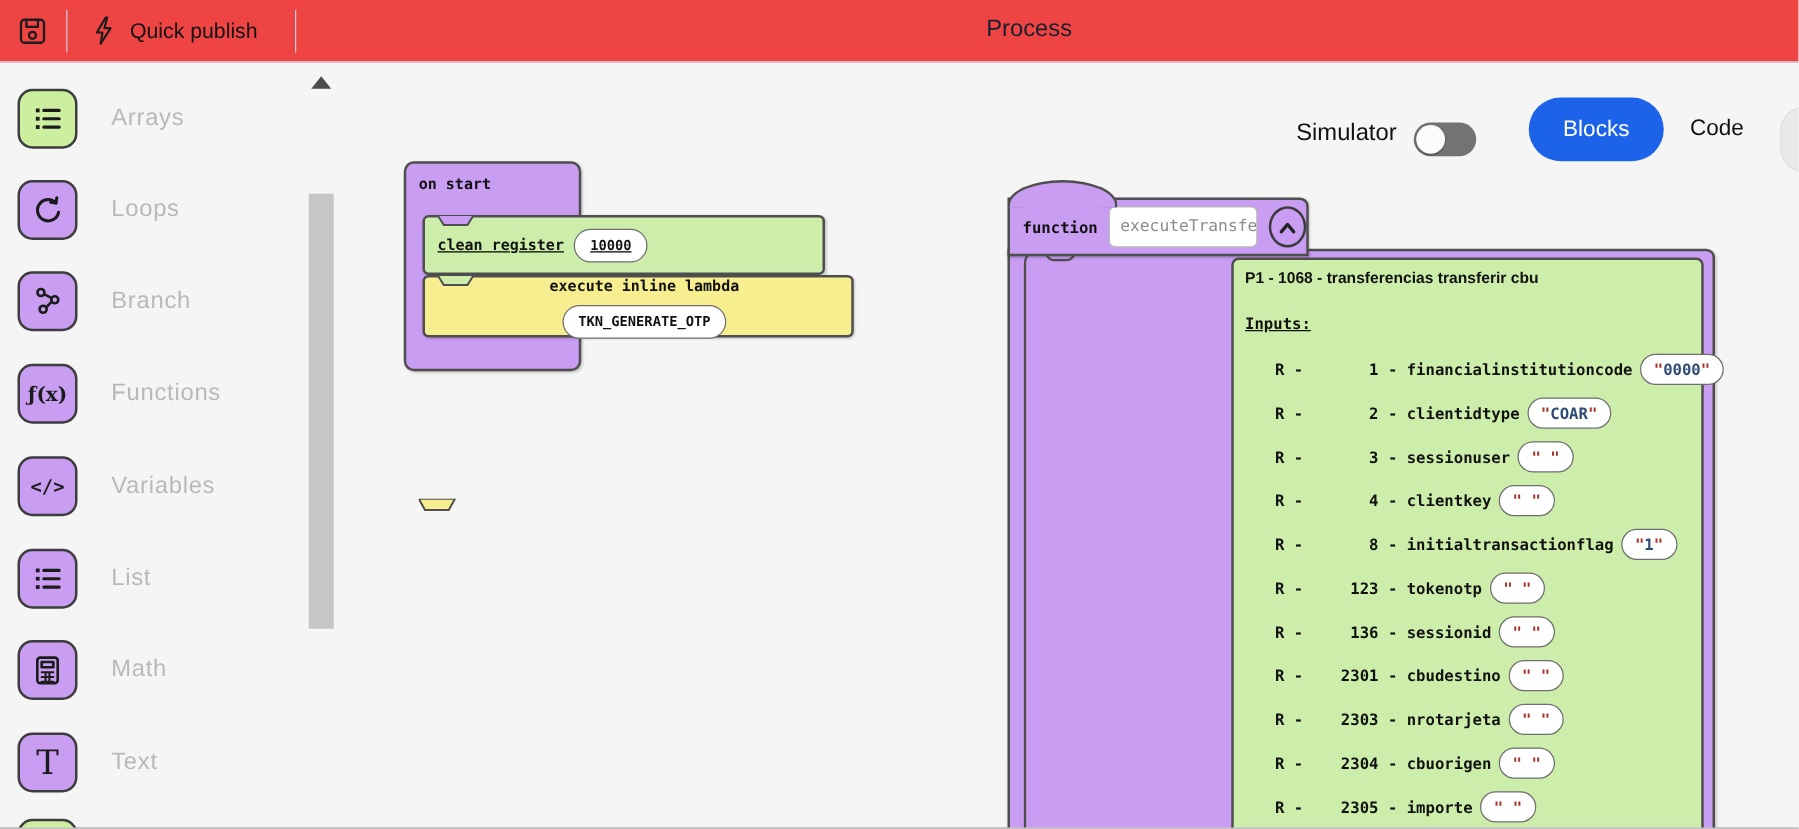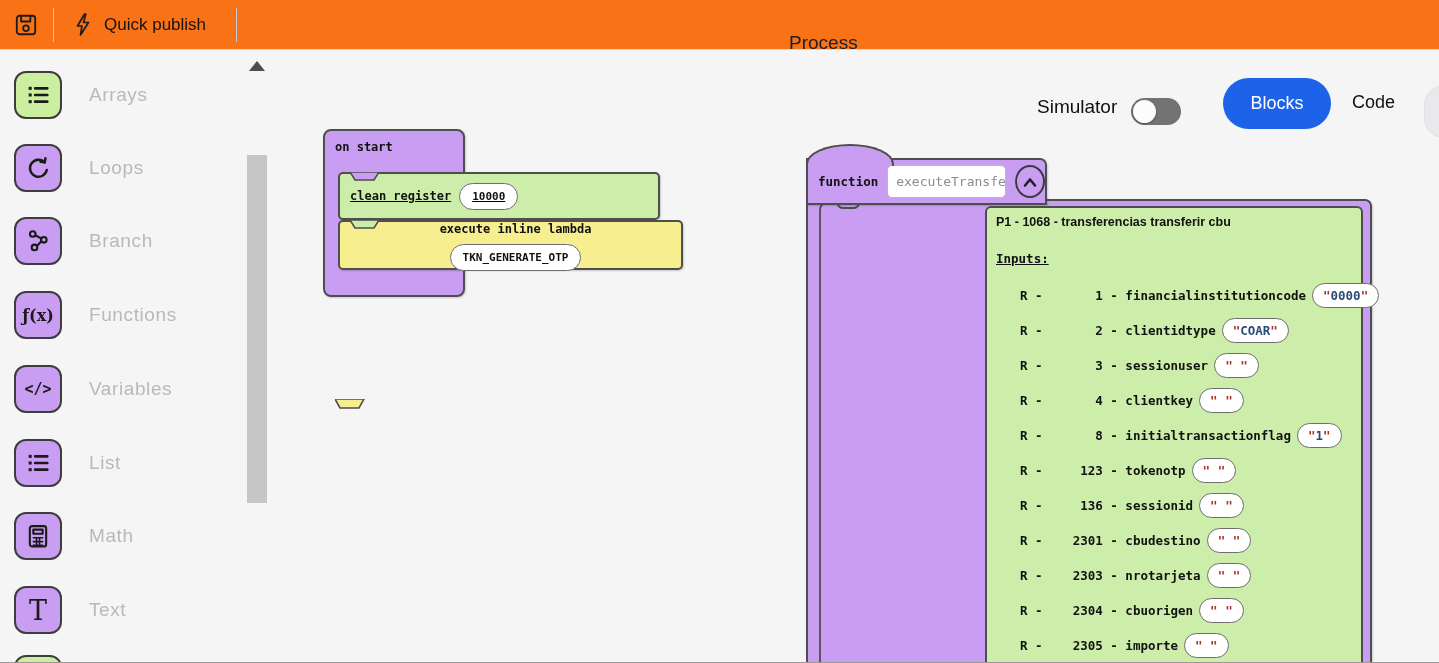--- a/index.html
+++ b/index.html
@@ -1,25 +1,25 @@
 <!DOCTYPE html>
 <html><head>
 <meta charset="utf-8">
 <style>
   * { margin:0; padding:0; box-sizing:border-box; }
   html,body { width:1439px; height:663px; }
   body { font-family:"Liberation Sans", sans-serif; background:#f5f5f6; }
   #app { position:relative; width:1439px; height:663px; overflow:hidden; background:#f5f5f6; border-bottom:1px solid #9a9a9a; }
 
   
-  .topbar { position:absolute; left:0; top:0; width:1439px; height:50px; background:#f97316; border-bottom:1px solid #d2d8e6; }
+  .topbar { position:absolute; left:0; top:0; width:1439px; height:50px; background:#ef4444; border-bottom:1px solid #d2d8e6; }
   .tb-divider { position:absolute; top:8px; width:1px; height:34px; background:#c5cad7; }
   .tb-btn { position:absolute; display:flex; align-items:center; gap:10px; height:50px; top:0; color:#141414; font-size:17px; cursor:pointer; }
   .tb-icon svg { display:block; stroke:#1c1c1c; fill:none; stroke-width:1.7; stroke-linejoin:round; stroke-linecap:round; }
-  .tb-title { position:absolute; left:789px; top:13px; font-size:19px; color:#17202e;margin-top:19px; }
+  .tb-title { position:absolute; left:789px; top:13px; font-size:19px; color:#17202e; }
 
   
   .tool-item { position:absolute; left:14px; display:flex; align-items:center; gap:27px; height:48px; cursor:pointer; }
   .tool-icon { width:48px; height:48px; border:2px solid #3d3d3d; border-radius:12px; display:flex; align-items:center; justify-content:center; background:#c99df2; }
   .tool-icon.green { background:#cbee9f; }
   .tool-icon svg { stroke:#1b1b1b; fill:none; stroke-width:1.8; stroke-linecap:round; stroke-linejoin:round; }
   .tool-icon .glyph { font-weight:600; color:#1b1b1b; }
   .tool-label { font-size:19px; color:#b9b9ba; letter-spacing:.6px; }
   .scroll-up { position:absolute; left:249px; top:61px; width:0; height:0; border-left:8px solid transparent; border-right:8px solid transparent; border-bottom:10px solid #4d4d4d; cursor:pointer; }
   .scroll-thumb { position:absolute; left:247px; top:155px; width:20px; height:348px; background:#c6c6c6; cursor:pointer; }

